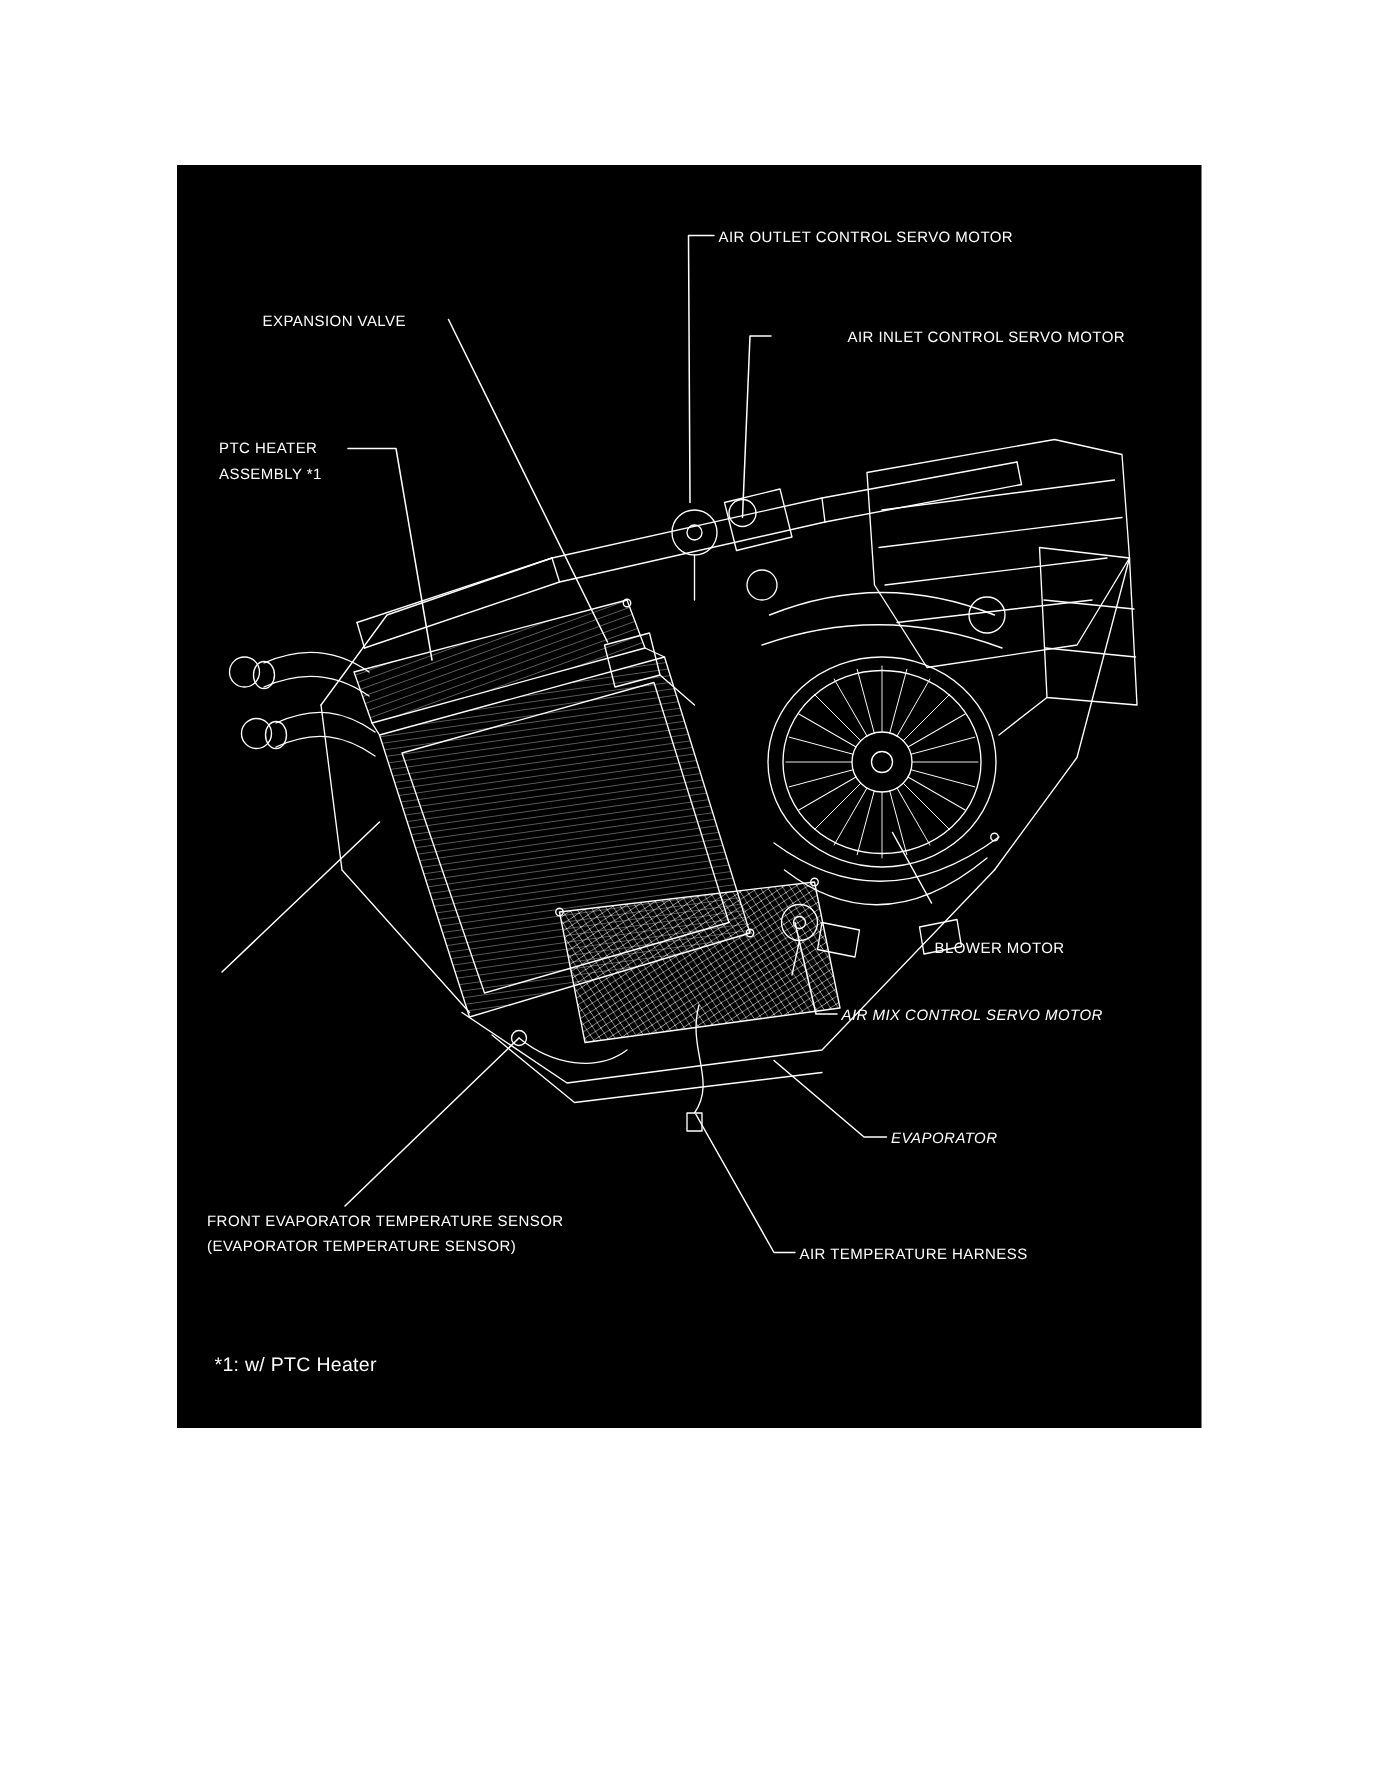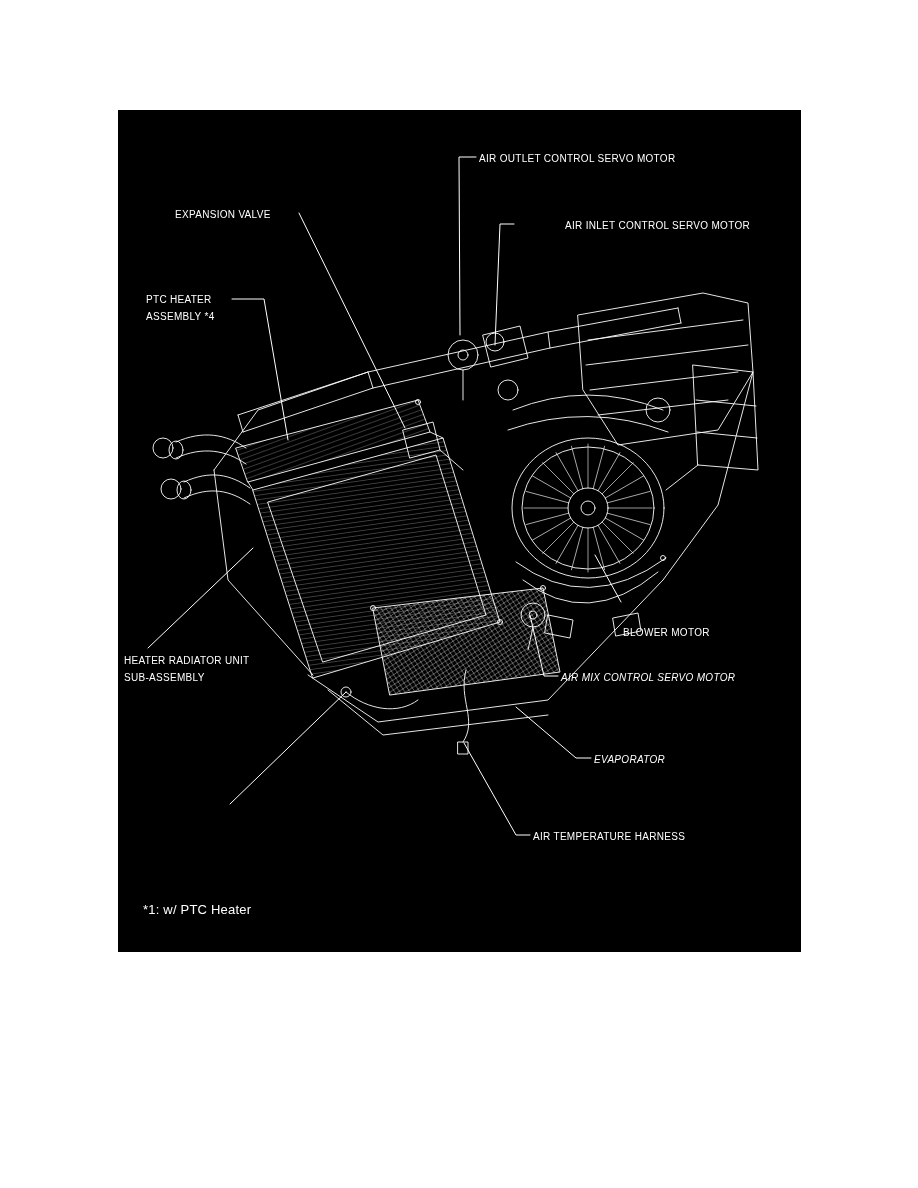--- a/index.html
+++ b/index.html
@@ -168,28 +168,28 @@
     </g>
   </svg>
 
   <div class="label" style="left:361px;top:40px;">AIR OUTLET CONTROL SERVO MOTOR</div>
 
   <div class="label" style="left:57px;top:96px;">EXPANSION VALVE</div>
 
   <div class="label" style="left:399px;top:107px;margin-left:48px;">AIR INLET CONTROL SERVO MOTOR</div>
 
   <div class="label" style="left:28px;top:181px;">PTC HEATER
-ASSEMBLY *4</div>
+ASSEMBLY *1</div>
 
   <div class="label" style="left:505px;top:492px;margin-top:22px;">BLOWER MOTOR</div>
 
-  <div class="label" style="left:6px;top:542px;">HEATER RADIATOR UNIT
-SUB-ASSEMBLY</div>
 
   <div class="label" style="left:443px;top:559px;font-style:italic;">AIR MIX CONTROL SERVO MOTOR</div>
 
   <div class="label" style="left:476px;top:641px;font-style:italic;">EVAPORATOR</div>
 
+  <div class="label" style="left:20px;top:696px;">FRONT EVAPORATOR TEMPERATURE SENSOR
+(EVAPORATOR TEMPERATURE SENSOR)</div>
 
   <div class="label" style="left:415px;top:718px;">AIR TEMPERATURE HARNESS</div>
 
   <div class="label footnote" style="left:25px;top:791px;">*1: w/ PTC Heater</div>
 </div>
 
 </body></html>

